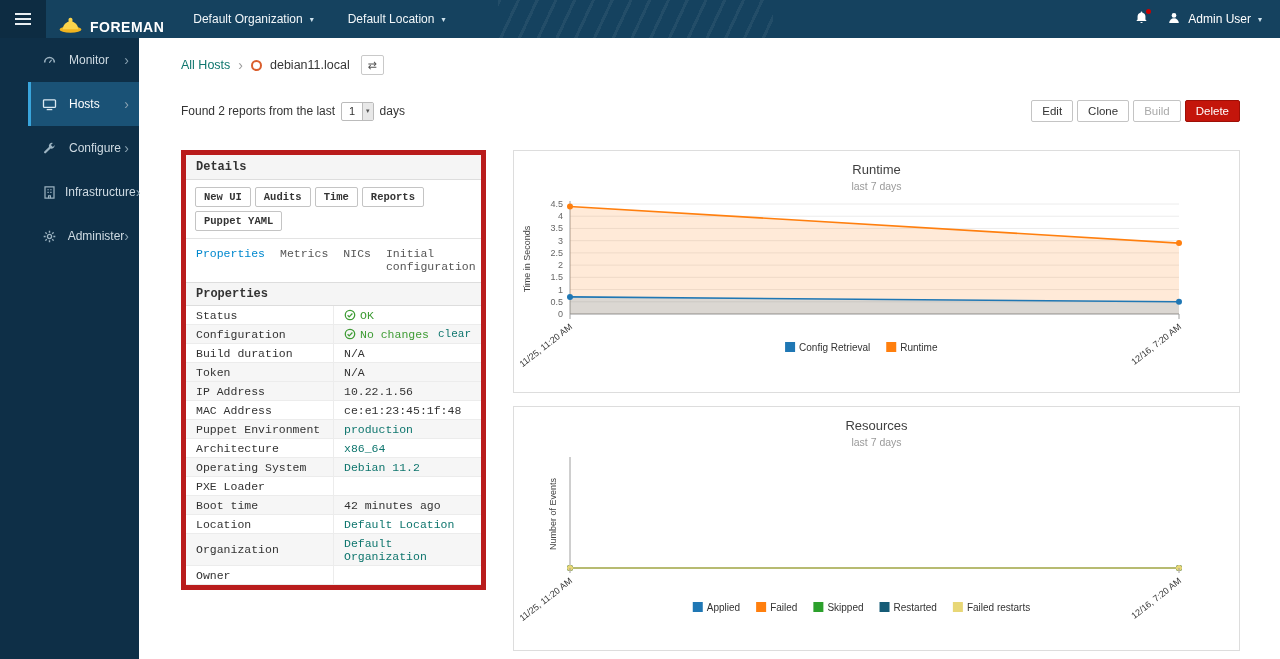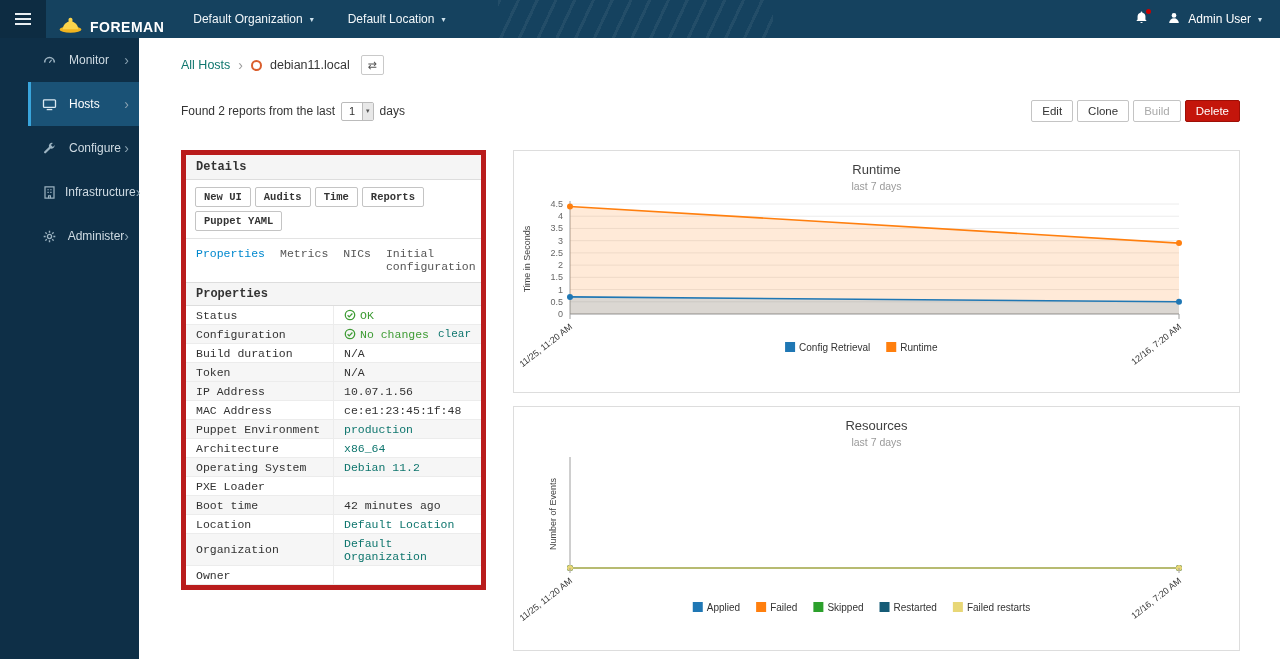--- a/index.html
+++ b/index.html
@@ -291,21 +291,21 @@
               <tr>
                 <td class="prop-label">Build duration</td>
                 <td class="prop-value">N/A</td>
               </tr>
               <tr class="alt">
                 <td class="prop-label">Token</td>
                 <td class="prop-value">N/A</td>
               </tr>
               <tr class="alt">
                 <td class="prop-label">IP Address</td>
-                <td class="prop-value">10.07.1.56</td>
+                <td class="prop-value">10.22.1.56</td>
               </tr>
               <tr>
                 <td class="prop-label">MAC Address</td>
                 <td class="prop-value">ce:e1:23:45:1f:48</td>
               </tr>
               <tr class="alt">
                 <td class="prop-label">Puppet Environment</td>
                 <td class="prop-value"><a class="lnk">production</a></td>
               </tr>
               <tr>

